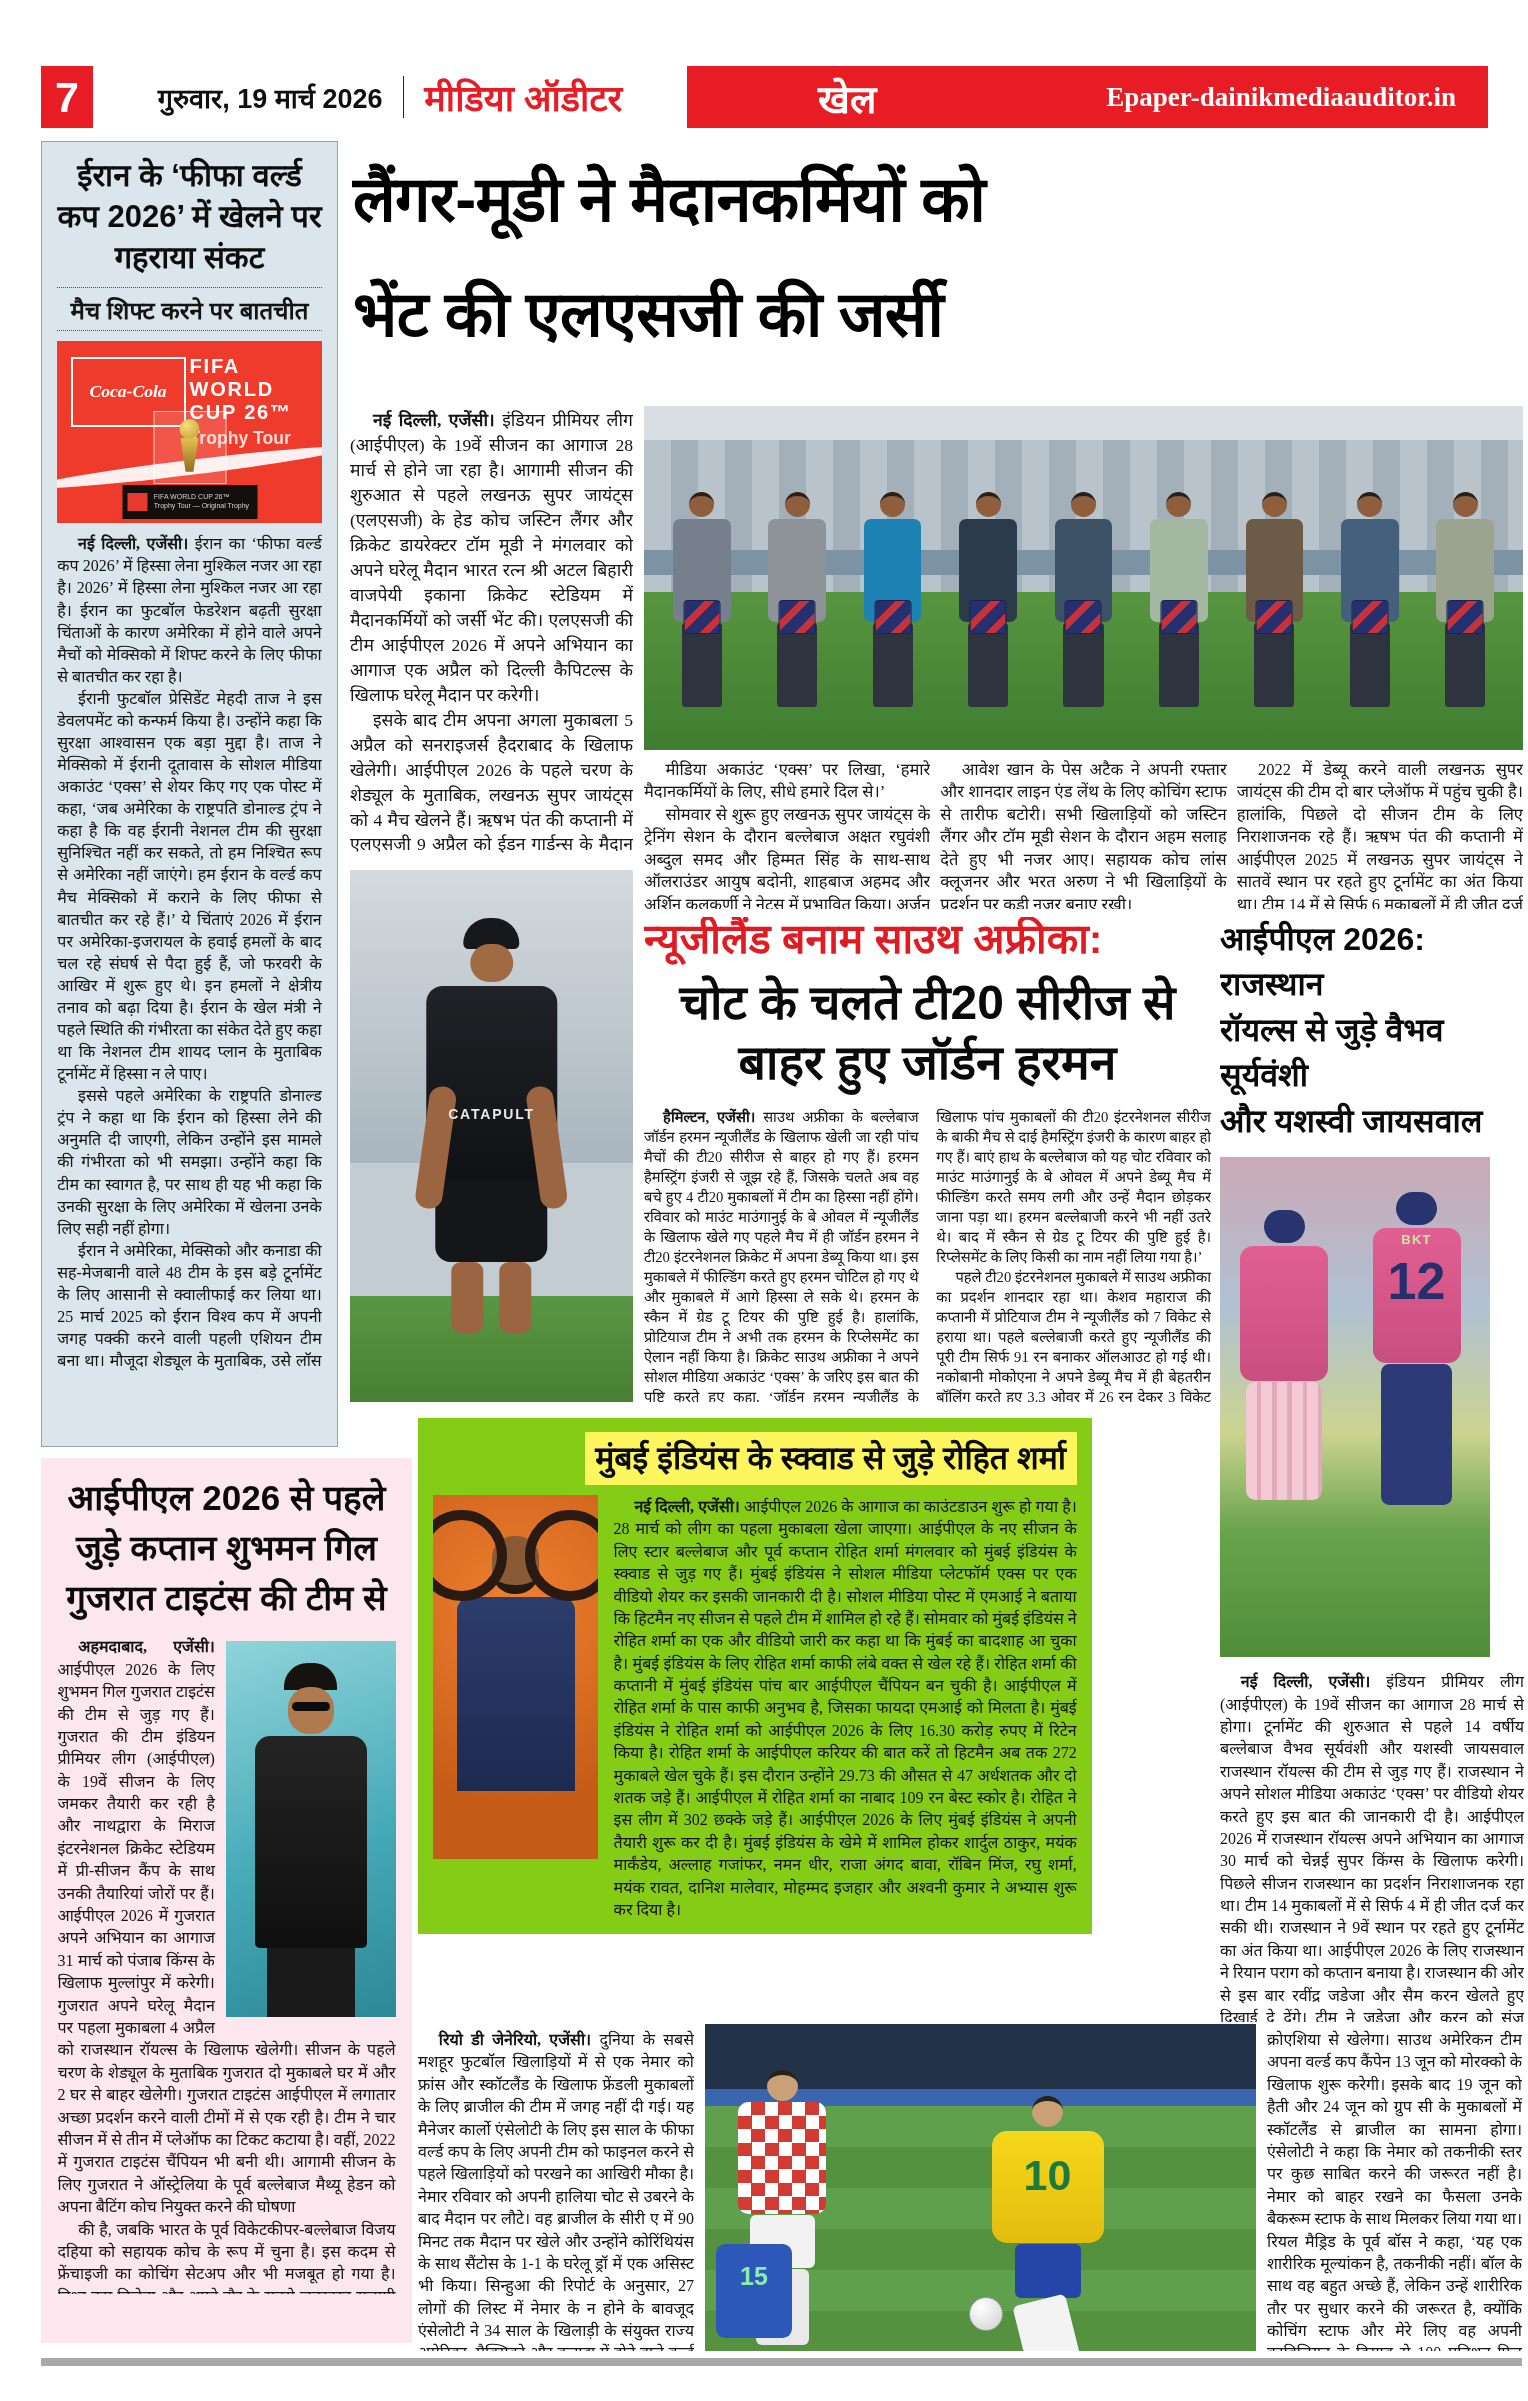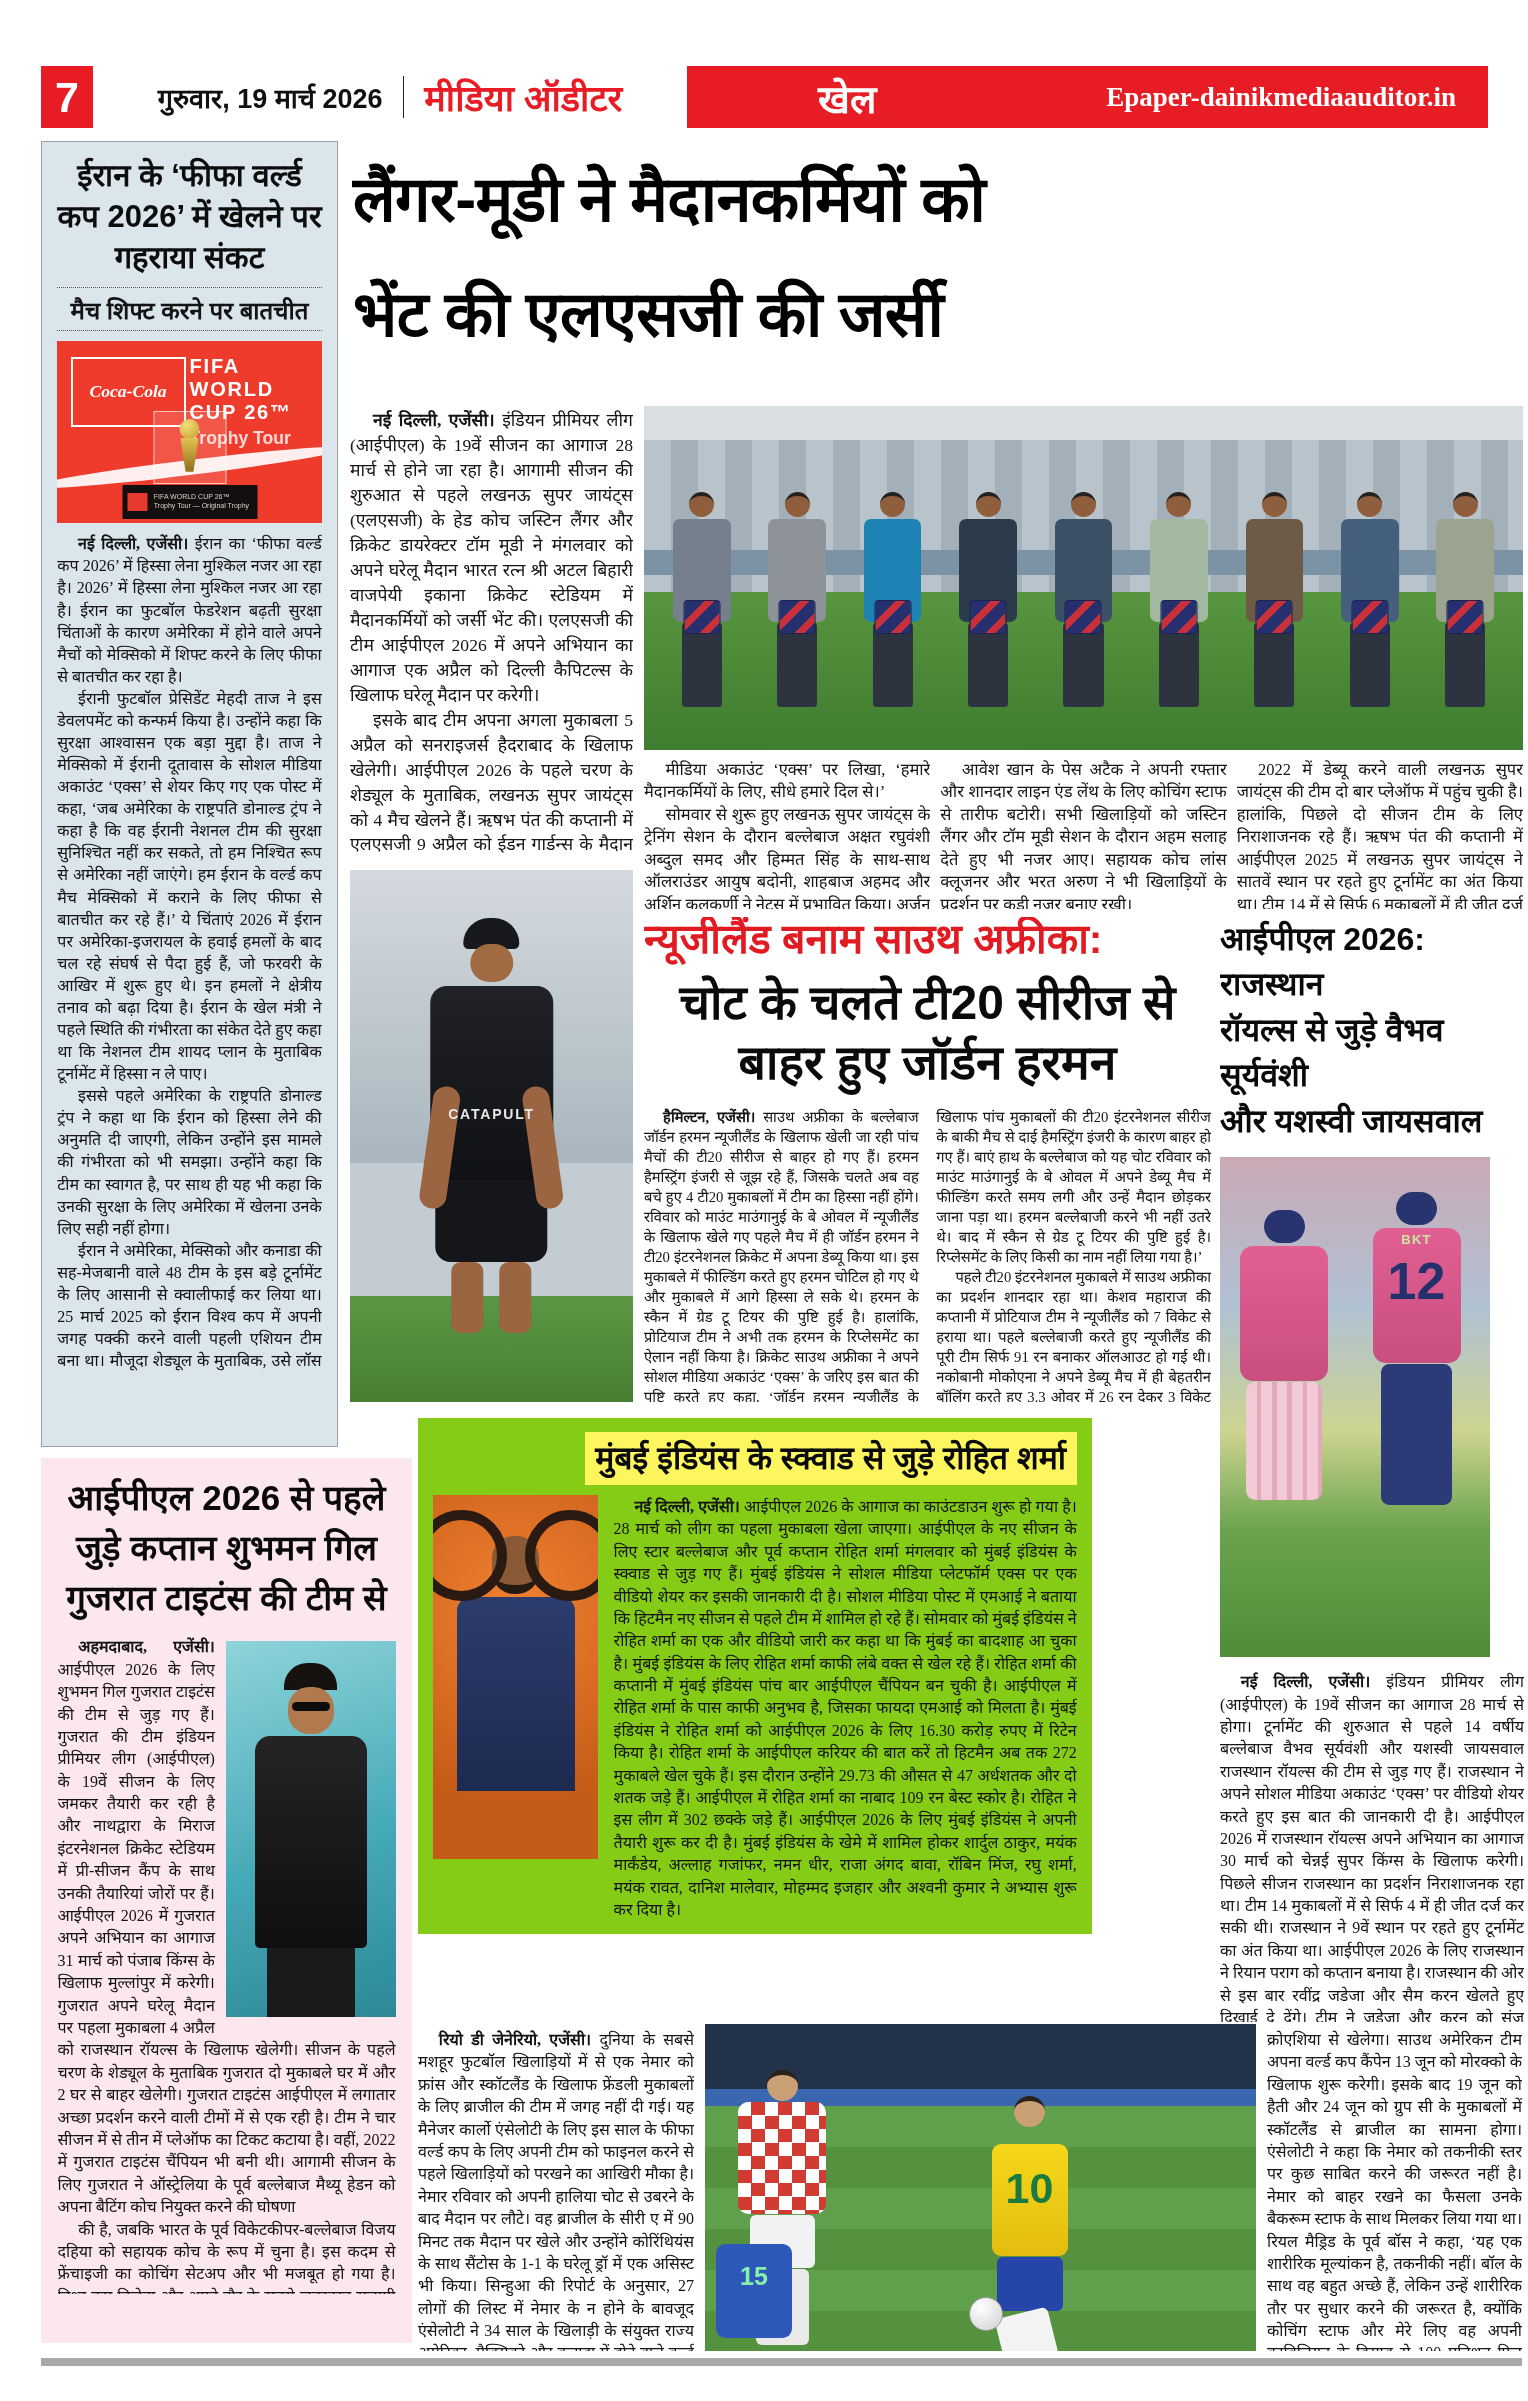--- a/index.html
+++ b/index.html
@@ -94,21 +94,21 @@
   .harman-body{margin-top:15.3px;column-count:2;column-gap:17.6px;font-size:14.7px;line-height:1.36;height:306px;}
 
   
   .ck-photo{position:absolute;left:350px;top:870px;width:283px;height:532px;overflow:hidden;background:#c3ccd2;}
   .ck-sky{position:absolute;left:0;top:0;width:100%;height:55%;background:linear-gradient(#d4dade,#a9b6bf);}
   .ck-grass{position:absolute;left:0;bottom:0;width:100%;height:20%;background:linear-gradient(#5a9744,#477f33);}
   .ck-player{position:absolute;left:50%;top:9%;transform:translateX(-50%);width:62%;height:86%;}
   .ck-cap{width:56px;height:31px;background:#17181c;border-radius:28px 28px 5.9px 5.9px;margin:0 auto;}
   .ck-face{width:43px;height:38px;background:#a06a42;border-radius:20px;margin:-4.7px auto 0;}
   .ck-vest{width:123px;height:194px;background:linear-gradient(#202227,#101114);border-radius:16.5px 16.5px 9.4px 9.4px;
-           margin:3.5px auto 0;position:relative;}
+           margin:3.5px auto 0;position:relative;padding-left:8px;}
   .ck-vest span{position:absolute;left:50%;top:62%;transform:translateX(-50%);color:#e8e8e8;
                 font-family:"Liberation Sans",sans-serif;font-weight:bold;font-size:14px;letter-spacing:1.8px;}
   .ck-arm{position:absolute;top:100px;width:27px;height:123px;background:#9a6540;border-radius:13px;}
   .ck-arm.l{left:-3.5px;transform:rotate(8deg);}
   .ck-arm.r{right:-3.5px;transform:rotate(-8deg);}
   .ck-shorts{width:112px;height:82px;background:#15161a;margin:0 auto;border-radius:0 0 15.3px 15.3px;}
   .ck-leg{width:32px;height:71px;background:#9a6540;display:inline-block;border-radius:9.4px;margin:0 8.2px;}
   .ck-legs{text-align:center;}
 
   
@@ -166,21 +166,21 @@
   .nm-photo{position:absolute;left:705px;top:2024px;width:551px;height:327px;overflow:hidden;
             background:repeating-linear-gradient(180deg,#5ea04b 0 41px,#549240 41px 82px);}
   .nm-stands{position:absolute;left:0;top:0;width:100%;height:20%;background:#223349;}
   .nm-led{position:absolute;left:0;top:20%;width:100%;height:5%;background:#3a66b0;}
   .nm-fig{position:absolute;}
   .nm-head{width:31px;height:31px;border-radius:50%;background:#caa077;margin:0 auto;border-top:5.9px solid #2a2118;box-sizing:border-box;}
   .nm-croat .torso{width:88px;height:112px;border-radius:10.6px;margin:1.2px auto 0;
       background:repeating-conic-gradient(#d23b31 0% 25%,#ffffff 0% 50%);background-size:27px 27px;}
   .nm-croat .shorts{width:65px;height:53px;background:#f2f2f2;margin:1.2px auto 0;border-radius:5.9px;}
   .nm-croat .legs{width:53px;height:76px;margin:1.2px auto 0;background:#e9e9e9;border-radius:5.9px;}
-  .nm-ney .torso{width:76px;height:112px;border-radius:9px;margin:17px auto 0;position:relative;
+  .nm-ney .torso{width:112px;height:112px;border-radius:15px;margin:4px auto 0;position:relative;
       background:linear-gradient(#f6d71b,#e3bd0e);}
   .nm-ney .torso span{position:absolute;left:50%;top:20px;transform:translateX(-50%);color:#1b7a3d;
       font-family:"Liberation Sans",sans-serif;font-weight:900;font-size:43px;}
   .nm-ney .shorts{width:66px;height:54px;background:#2446a8;margin:1.2px auto 0;border-radius:5.9px;}
   .nm-ney .legs{width:54px;height:78px;margin:1.2px auto 0;background:#f3f3f3;border-radius:5.9px;transform:rotate(-14deg);}
   .nm-blue .torso{width:76px;height:94px;border-radius:9.4px;background:#2d57b8;position:relative;}
   .nm-blue .torso span{position:absolute;left:50%;top:17.6px;transform:translateX(-50%);color:#86efac;
       font-family:"Liberation Sans",sans-serif;font-weight:900;font-size:25px;}
   .nm-ball{position:absolute;left:48%;bottom:6%;width:32px;height:32px;border-radius:50%;
            background:radial-gradient(circle at 35% 30%,#ffffff,#cfcfcf);border:1.2px solid #9a9a9a;}

